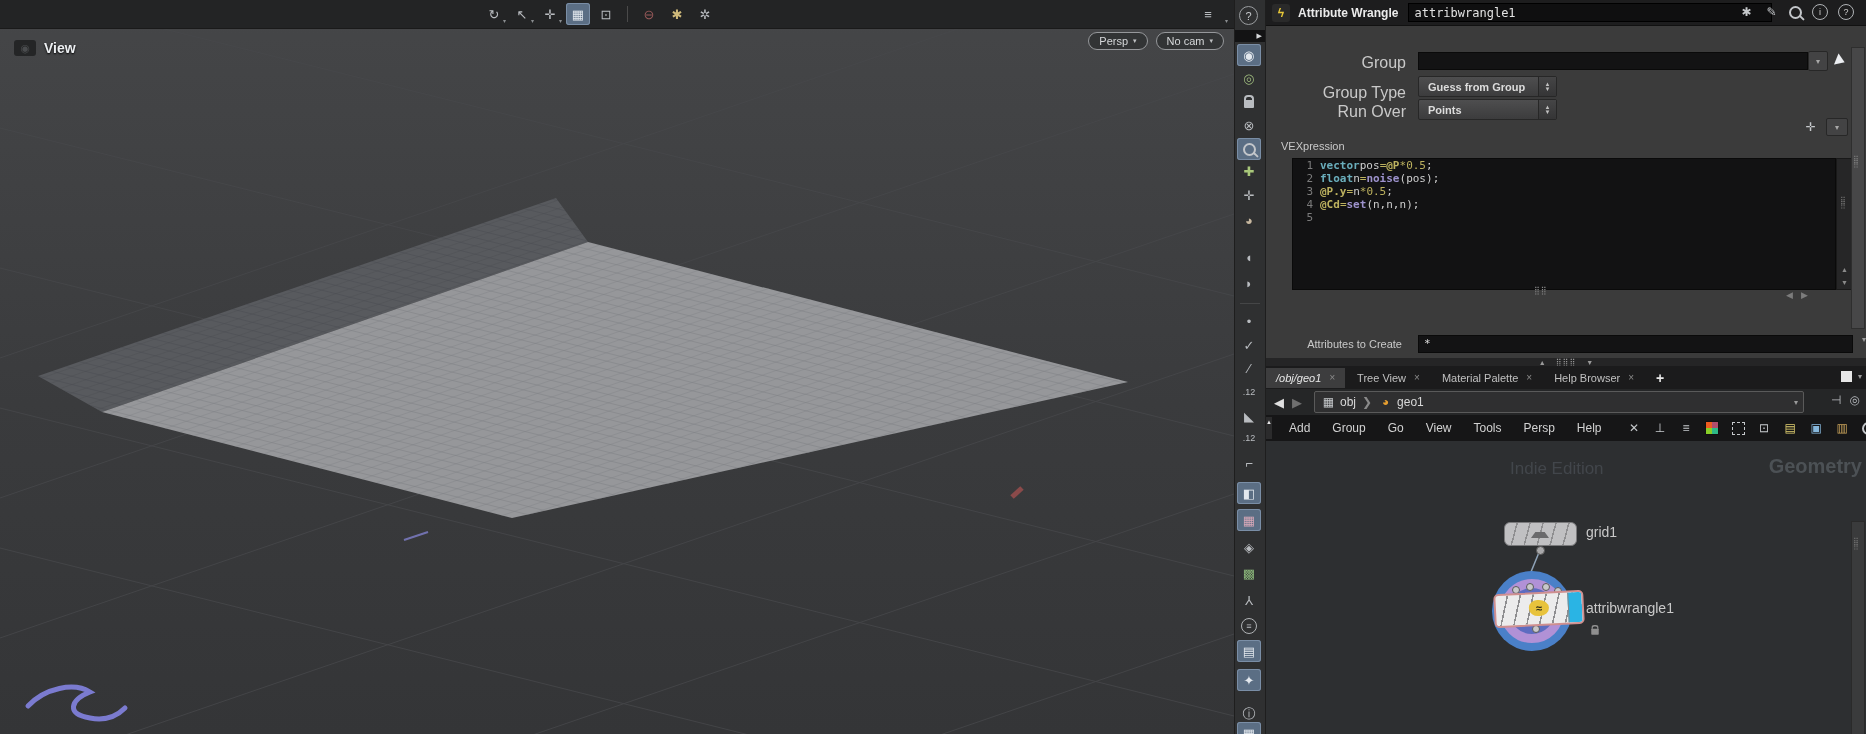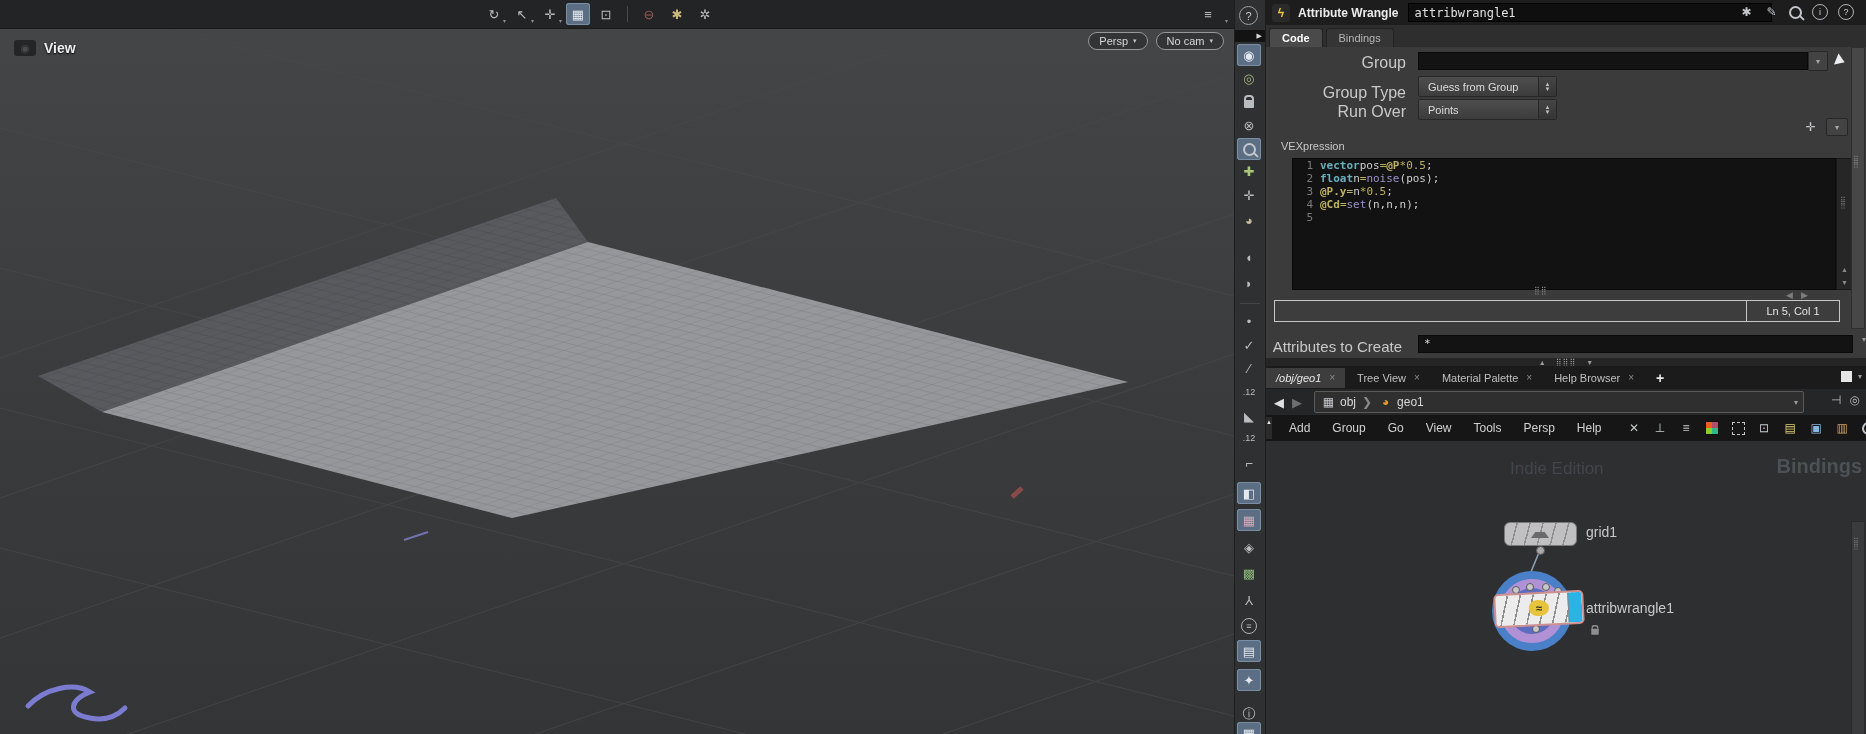--- a/index.html
+++ b/index.html
@@ -60,52 +60,52 @@
            color:#e2e2e2;font-size:12px;padding:0 5px;}
   #rp-hicons{position:absolute;right:12px;top:4px;display:flex;gap:10px;align-items:center;}
   #rp-tabs{position:absolute;left:0;top:25px;width:100%;height:22px;background:#2e2e2f;display:flex;align-items:flex-end;}
   .ptab{font-size:11px;padding:3px 12px;margin-left:3px;border-radius:3px 3px 0 0;border:1px solid #222;border-bottom:none;}
   .ptab.active{background:#4a4a4a;color:#fff;font-weight:bold;}
   .ptab.inactive{background:#353536;color:#b5b5b5;}
   .plabel{position:absolute;text-align:right;color:#c9c9c9;}
   .pfield{position:absolute;background:#131314;border:1px solid #0a0a0a;height:16px;}
   .combo{position:absolute;height:19px;background:linear-gradient(#4e4e4f,#3c3c3d);border:1px solid #272727;
          border-radius:2px;color:#dcdcdc;font-size:11px;display:flex;align-items:center;}
-  .combo .ctext{flex:1;padding-left:9px;}
+  .combo .ctext{flex:1;padding-left:9px;font-weight:bold;}
   .combo .spin{width:17px;height:100%;background:linear-gradient(#454546,#353536);border-left:1px solid #272727;
                display:flex;flex-direction:column;align-items:center;justify-content:center;font-size:6px;color:#c0c0c0;line-height:5px;}
   .ddbtn{position:absolute;width:18px;height:18px;background:#434344;border:1px solid #272727;border-radius:2px;
          color:#a8a8a8;font-size:8px;display:flex;align-items:center;justify-content:center;}
   #grp-arrow{position:absolute;left:570px;top:52px;color:#eceff2;font-size:13px;transform:rotate(22deg) scale(.9,1.2);}
   #vex-label{position:absolute;left:15px;top:140px;font-size:11px;color:#c9c9c9;}
   #vex-icons{position:absolute;right:18px;top:118px;display:flex;gap:8px;align-items:center;color:#c9c9c9;}
   #vex-dd{width:20px;height:16px;background:#434344;border:1px solid #272727;border-radius:2px;
           color:#a8a8a8;font-size:8px;display:flex;align-items:center;justify-content:center;}
 
   #code-editor{position:absolute;left:26px;top:158px;width:542px;height:130px;background:#121213;
                border:1px solid #0a0a0a;overflow:hidden;}
   .cl{display:flex;font-size:11px;line-height:13px;}
   .ln{width:20px;text-align:right;color:#7c7c7c;margin-right:7px;flex:none;}
   .tok-k{color:#6aaebc;font-weight:bold;}
-  .tok-f{color:#9d92cc;font-weight:normal;}
+  .tok-f{color:#9d92cc;font-weight:bold;}
   .tok-v{color:#bdb25f;font-weight:bold;}
   .tok-o{color:#bdb25f;}
   .tok-n{color:#bdb25f;}
   .tok-p{color:#cfcfcf;}
   #code-sb{position:absolute;left:570px;top:158px;width:15px;height:130px;background:#262627;border:1px solid #191919;}
   #code-sb .grip{position:absolute;left:3px;top:40px;color:#6f6f6f;font-size:8px;line-height:4px;letter-spacing:1px;}
   #code-sb .sbtn{position:absolute;left:0;width:100%;font-size:7px;color:#8a8a8a;text-align:center;}
   #code-nav{position:absolute;left:520px;top:290px;color:#7c7c7c;font-size:9px;letter-spacing:8px;}
   #mid-grip{position:absolute;left:268px;top:289px;color:#8a8a8a;font-size:8px;letter-spacing:1px;line-height:4px;}
   #status-bar{position:absolute;left:8px;top:300px;width:564px;height:20px;background:#3d3d3e;
               border:1px solid #c6c6c6;display:flex;}
   #status-left{flex:1;}
   #status-cell{width:92px;border-left:1px solid #c6c6c6;display:flex;align-items:center;justify-content:center;
                font-size:11px;color:#e3e3e3;}
-  #attr-row-label{position:absolute;right:464px;top:338px;font-size:15px;color:#c9c9c9;}
+  #attr-row-label{position:absolute;right:464px;top:338px;font-size:11px;color:#c9c9c9;}
   #attr-field{position:absolute;left:152px;top:335px;width:428px;height:16px;background:#131314;
               border:1px solid #0a0a0a;color:#e0e0e0;font-size:11px;padding-left:5px;line-height:16px;}
   #attr-dd{position:absolute;right:0px;top:335px;color:#9a9a9a;font-size:8px;}
   #rp-scroll{position:absolute;right:1px;top:47px;width:12px;height:280px;background:#474748;border:1px solid #2e2e2e;}
   #rp-scroll .grip{position:absolute;left:1px;top:110px;color:#7c7c7c;font-size:8px;line-height:4px;}
 
   
   #splitter{position:absolute;left:1266px;top:358px;width:600px;height:8px;background:#252526;
             display:flex;align-items:center;justify-content:center;gap:10px;color:#9a9a9a;font-size:7px;}
 
@@ -369,24 +369,20 @@
       <input id="rp-name" class="mono" value="attribwrangle1" style="">
       <div id="rp-hicons">
         <span class="micon">✱</span>
         <span class="micon">✎</span>
         <span class="mag"></span>
         <span class="circ">i</span>
         <span class="circ">?</span>
       </div>
     </div>
 
-    <div id="rp-tabs">
-      <span class="ptab active">Code</span>
-      <span class="ptab inactive">Bindings</span>
-    </div>
 
     <span class="plabel" style="left:0;top:54px;width:140px;">Group</span>
     <span class="pfield" style="left:152px;top:52px;width:388px;"></span>
     <span class="ddbtn" style="left:542px;top:51px;">▾</span>
     <span id="grp-arrow">▶</span>
 
     <span class="plabel" style="left:0;top:84px;width:140px;">Group Type</span>
     <span class="combo" style="left:152px;top:76px;width:137px;">
       <span class="ctext">Guess from Group</span>
       <span class="spin">
@@ -464,24 +460,20 @@
         </div>
       </div>
     <div id="code-sb">
       <span class="grip">⣿<br>⣿</span>
       <span class="sbtn" style="bottom:16px;">▲</span>
       <span class="sbtn" style="bottom:3px;">▼</span>
     </div>
     <div id="code-nav">◀▶</div>
     <div id="mid-grip">⣿⣿</div>
 
-    <div id="status-bar">
-      <div id="status-left"></div>
-      <div id="status-cell">Ln 5, Col 1</div>
-    </div>
 
     <span id="attr-row-label">Attributes to Create</span>
     <span id="attr-field" class="mono">*</span>
     <span id="attr-dd">▾</span>
 
     <div id="rp-scroll">
         <span class="grip">⣿<br>⣿</span>
       </div>
   </div>
 
@@ -573,21 +565,21 @@
             <span>▥</span>
           </span>
           <span class="icon micon">
             <span class="mag"></span>
           </span>
         </span>
     </div>
 
     <div id="net-canvas">
       <span id="wm-left">Indie Edition</span>
-      <span id="wm-right">Bindings</span>
+      <span id="wm-right">Geometry</span>
 
       <svg width="600" height="293" style="position:absolute;left:0;top:0;">
         <line x1="274" y1="109" x2="258" y2="148" stroke="#8fa3b8" stroke-width="1.5"></line>
       </svg>
 
       <div id="sel-halo">
         <div id="sel-ring"></div>
       </div>
       <span class="rdot" style="left:246px;top:145px;"></span>
       <span class="rdot" style="left:260px;top:142px;"></span>

